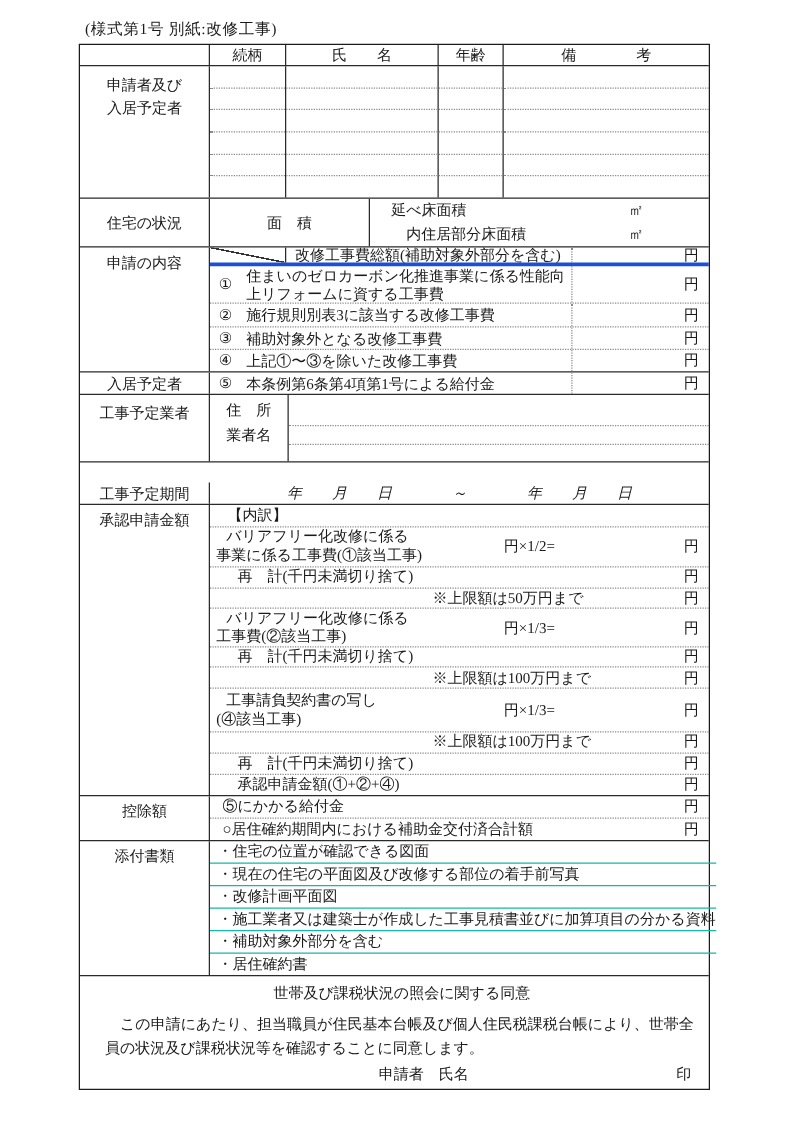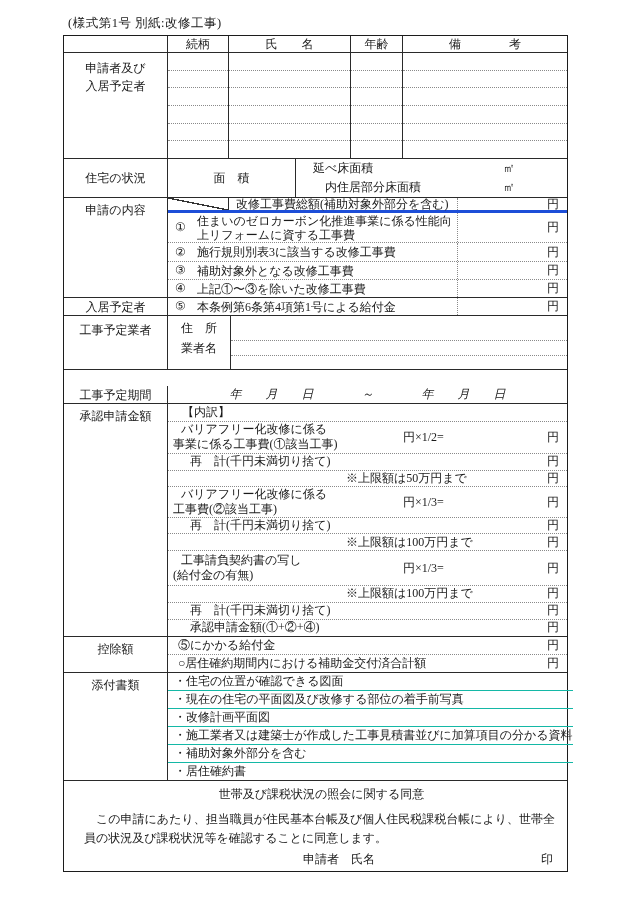--- a/index.html
+++ b/index.html
@@ -314,21 +314,21 @@
         </div>
         <div class="mrow bd r-cap h17">
           <span>※上限額は100万円まで</span>
           <span class="fld"></span>
           <span class="yen">円</span>
         </div>
 
         <div class="mrow bd g3">
           <div class="gtext">
             <div class="l1">工事請負契約書の写し</div>
-            <div class="l2">(給付金の有無)</div>
+            <div class="l2">(④該当工事)</div>
           </div>
           <span class="gform">円×1/3=</span>
           <span class="fld"></span>
           <span class="yen">円</span>
         </div>
         <div class="mrow bd r-cap h17">
           <span>※上限額は100万円まで</span>
           <span class="fld"></span>
           <span class="yen">円</span>
         </div>

